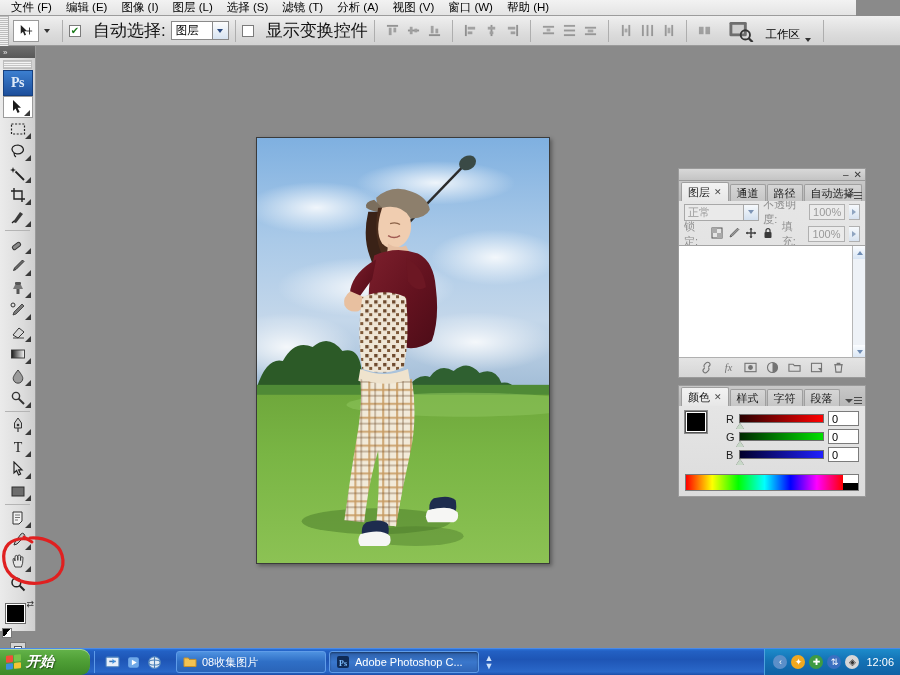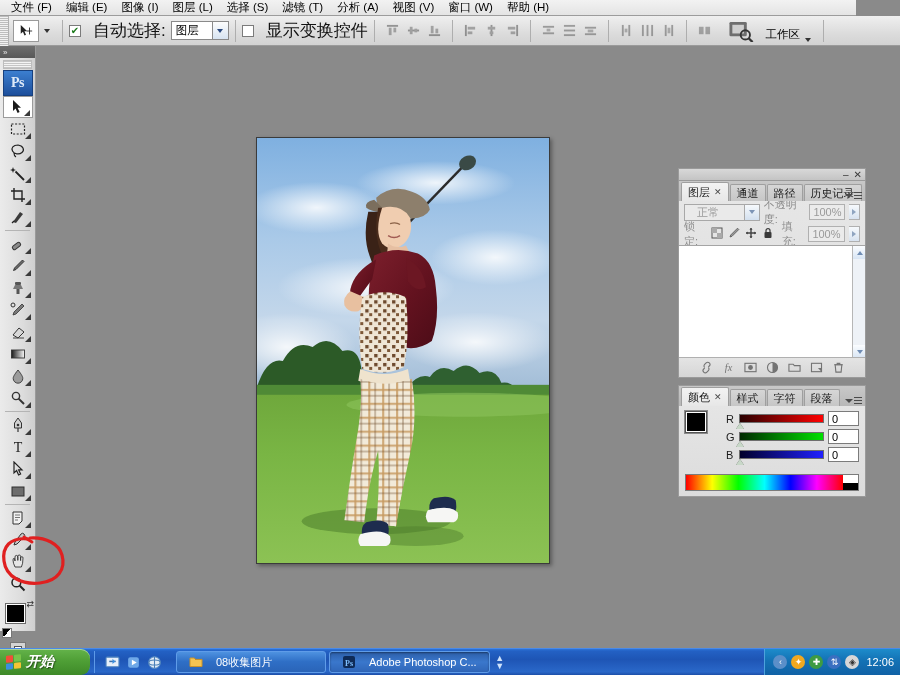--- a/index.html
+++ b/index.html
@@ -227,21 +227,21 @@
   .panel-menu .tri2 {
     width: 0; height: 0; border-left: 4px solid transparent;
     border-right: 4px solid transparent; border-top: 4px solid #4a4a4a;
   }
   .row {
     display: flex; align-items: center; height: 22px; padding: 0 5px; gap: 4px;
   }
   .lbl-dim { font-size: 11px; color: #8d8d8d; }
   .blend-select {
     width: 84px; height: 17px; background: #eaeaea; border: 1px solid #a8a8a8;
-    position: relative; display: flex; align-items: flex-end; padding-left: 12px;
+    position: relative; display: flex; align-items: flex-end; padding-left: 3px;
     font-size: 11px; color: #9a9a9a;
   }
   .blend-select .sel-btn {
     position: absolute; right: 0; top: 0; width: 15px; height: 15px;
     background: linear-gradient(#f6f9fc,#d3e0ef); border-left: 1px solid #a8a8a8;
     display: flex; align-items: center; justify-content: center;
   }
   .blend-select .sel-btn i {
     width: 0; height: 0; border-left: 3px solid transparent;
     border-right: 3px solid transparent; border-top: 4px solid #7d94b5;
@@ -380,21 +380,21 @@
   .ql {
     display: flex; align-items: center; gap: 6px; padding: 0 8px 0 10px;
     border-left: 1px solid #5d9ae8; margin-left: 4px; height: 22px;
   }
   .ql .qi { width: 15px; height: 15px; display: flex; align-items: center; justify-content: center; }
   .tasks { display: flex; align-items: center; gap: 3px; flex: 1; padding-left: 6px; }
   .task {
     height: 22px; min-width: 150px; max-width: 162px;
     background: linear-gradient(#4e92e0,#2f6fc6 48%,#2a64b8);
     border: 1px solid #5f9ce8; border-radius: 3px;
-    display: flex; align-items: center; gap: 13px; padding: 0 12px;
+    display: flex; align-items: center; gap: 5px; padding: 0 6px;
     color: #fff; font-size: 11px; overflow: hidden; white-space: nowrap;
   }
   .task.active {
     background: linear-gradient(#2c5ea8,#3a77cc 50%,#2f66b8);
     box-shadow: inset 0 1px 2px rgba(0,0,0,.4);
   }
   .task .ti { width: 14px; height: 14px; flex: none; display:flex; align-items:center; justify-content:center;}
   .task .tlabel { overflow: hidden; text-overflow: ellipsis; }
   .tray {
     display: flex; align-items: center; gap: 4px; height: 27px;
@@ -864,21 +864,21 @@
           <span>图层</span>
           <span class="x">✕</span>
         </div>
         <div class="tab">
           <span>通道</span>
         </div>
         <div class="tab">
           <span>路径</span>
         </div>
         <div class="tab">
-          <span>历史记录</span>
+          <span>自动选择</span>
         </div>
         <div class="panel-menu">
           <span class="tri2"></span>
             <span class="bars"></span>
         </div>
       </div>
 
       <div class="row">
         <div class="blend-select">
           <span>正常</span>

